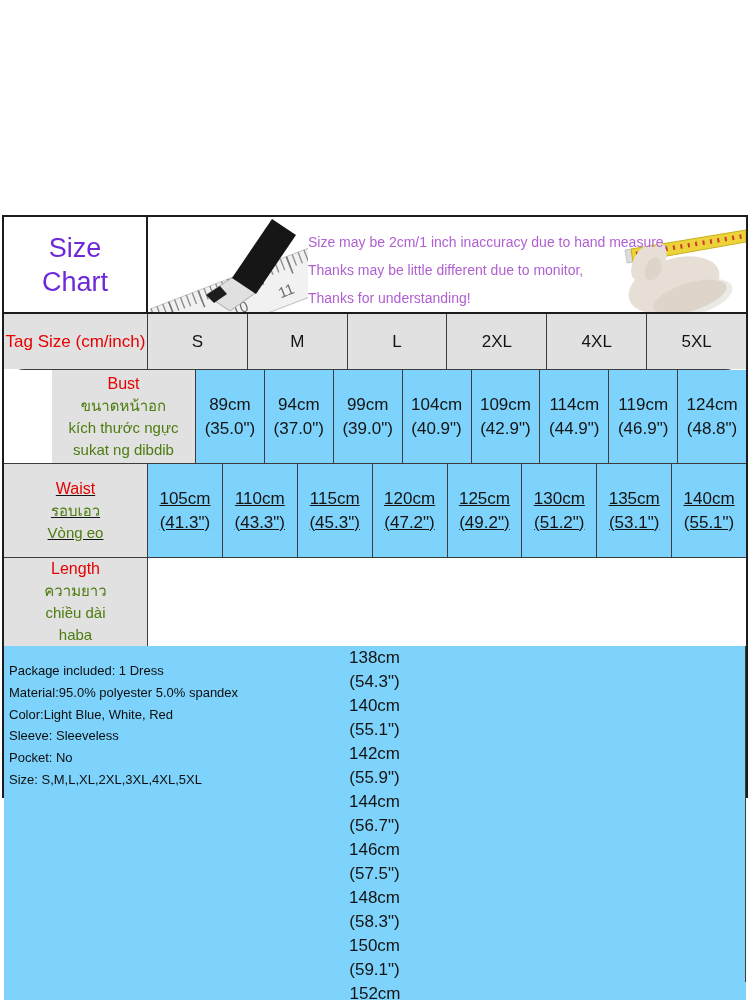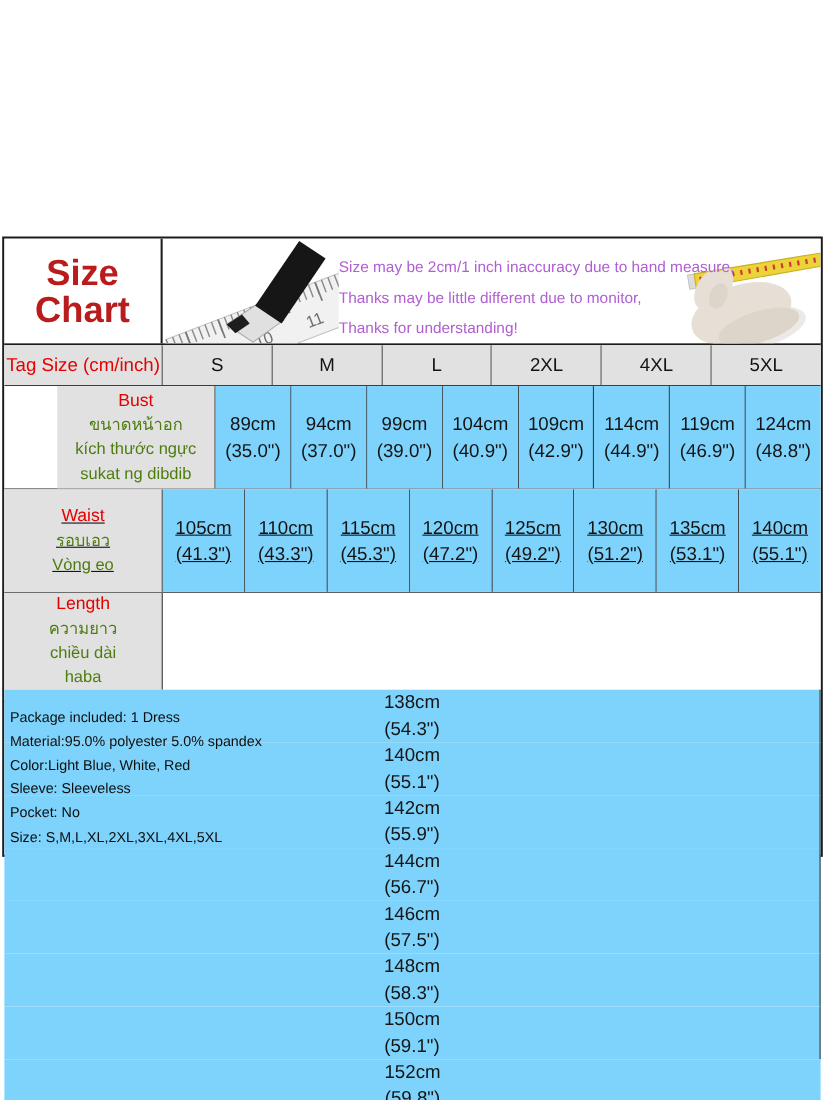--- a/index.html
+++ b/index.html
@@ -7,38 +7,38 @@
     font-family:"Liberation Sans","DejaVu Sans",sans-serif; color:#141414; }
   body { position:relative; overflow:hidden; }
 
   .sheet { position:absolute; left:2px; top:215px; width:746px;
     border:2px solid var(--border_dark); background:#fff; }
 
   
   .band { display:flex; height:97px; border-bottom:2px solid var(--border_dark); }
   .band-title { width:144px; flex:none; border-right:2px solid var(--border_dark);
     display:flex; flex-direction:column; justify-content:center; align-items:center;
-    font-weight:bold; font-size:33px; line-height:34px; color:#b91c1c; background:#fff; }
+    font-weight:normal; font-size:27px; line-height:34px; color:#6d28d9; background:#fff; }
   .band-right { flex:1; position:relative; background:#fff; overflow:hidden; }
   .notes { position:absolute; left:160px; top:11px; z-index:3;
     font-size:14px; color:var(--note_purple); line-height:28px; white-space:nowrap; }
   .img-pencil { position:absolute; left:2px; bottom:-2px; z-index:1; }
   .img-tape { position:absolute; right:0; top:0; z-index:1; }
 
   
   .trow { display:flex; border-bottom:1.5px solid var(--grid_line); background:#fff; }
   .lcell { width:144px; flex:none; border-right:1.5px solid var(--grid_line);
     background:var(--cell_gray); display:flex; flex-direction:column;
     justify-content:center; align-items:center; text-align:center; }
   .dcell { flex:1 1 0; min-width:0; border-right:1.5px solid var(--grid_line);
     display:flex; flex-direction:column; justify-content:center; align-items:center;
     text-align:center; font-size:17px; line-height:24px; background:#7dd3fc; }
   .dcell:last-child { border-right:none; }
 
-  .thead { height:37px; }
+  .thead { height:56px;border-radius:21px; }
   .thead .dcell { background:var(--cell_gray); }
   .corner { color:var(--accent_red); font-size:17px; }
 
   .rowlabel { color:var(--accent_red); font-size:16px; line-height:22px; }
   .trans { font-size:15px; line-height:22px; color:#4d7c0f; }
   .r-bust { height:94px;padding-left:48px; } .r-waist { height:94px;text-decoration:underline; } .r-length { height:99px;flex-direction:column; }
 
   
   .details { background:var(--panel_gray); padding:3px 5px 5px 5px;
     font-size:13px; line-height:21.8px; color:#0e0e0e; }

